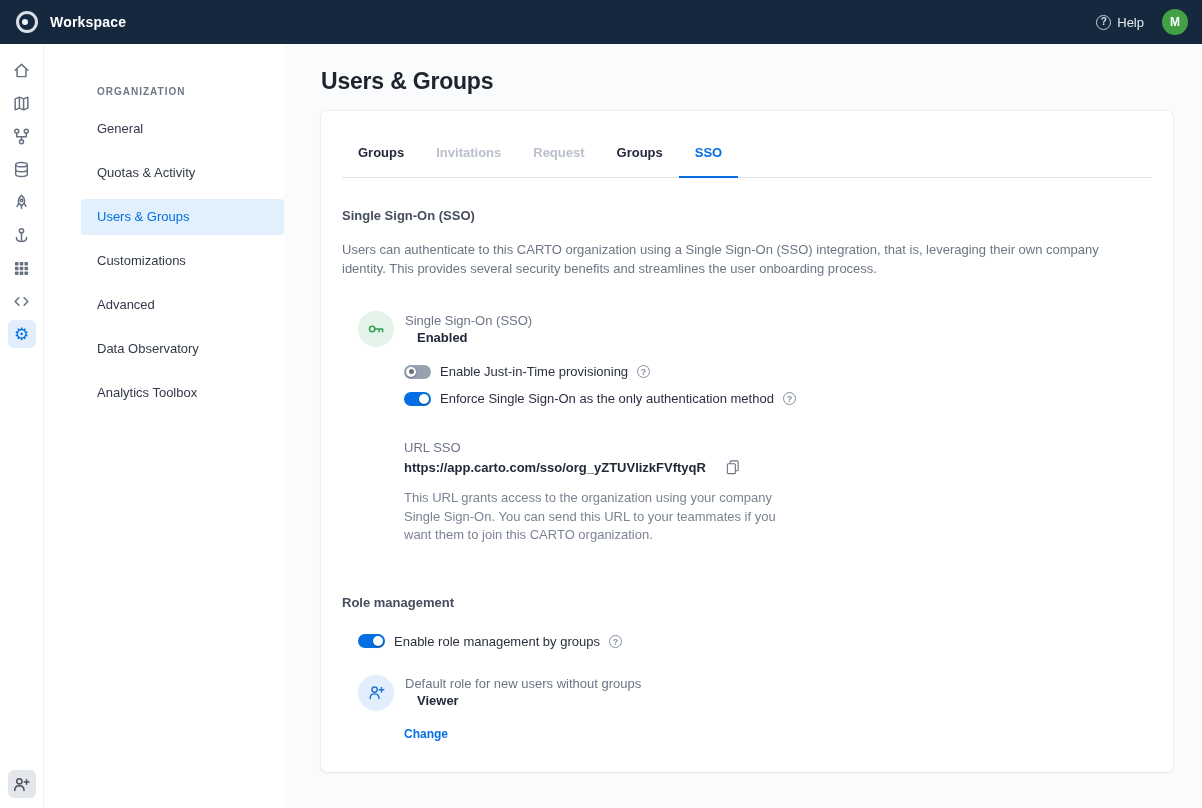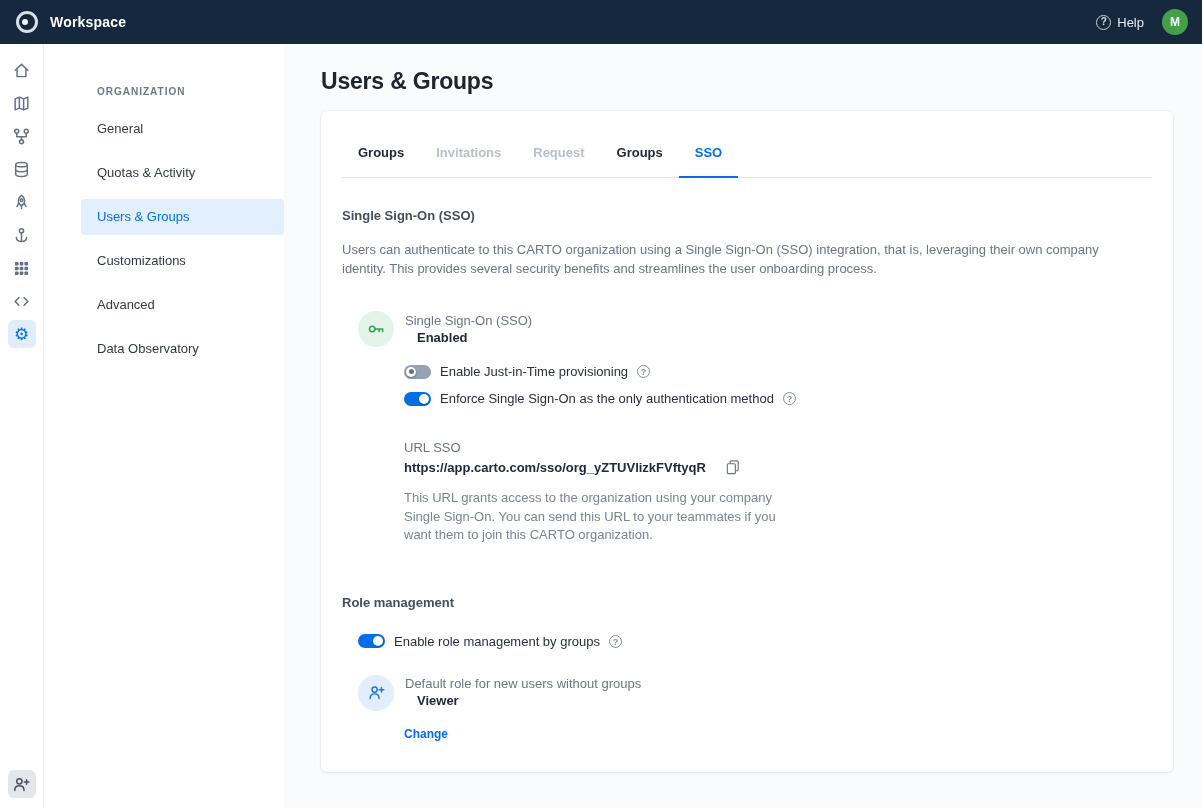--- a/index.html
+++ b/index.html
@@ -212,20 +212,21 @@
   </nav>
 
   <aside class="sidebar">
     <div class="sb-section">ORGANIZATION</div>
     <div class="sb-item">General</div>
     <div class="sb-item">Quotas &amp; Activity</div>
     <div class="sb-item selected">Users &amp; Groups</div>
     <div class="sb-item">Customizations</div>
     <div class="sb-item">Advanced</div>
     <div class="sb-item">Data Observatory</div>
+    <div class="sb-item">Analytics Toolbox</div>
   </aside>
 
   <main class="main">
     <h1 class="page-title">Users &amp; Groups</h1>
 
     <section class="card">
 
       <div class="tabs">
         <div class="tab">Groups</div>
         <div class="tab disabled">Invitations</div>

